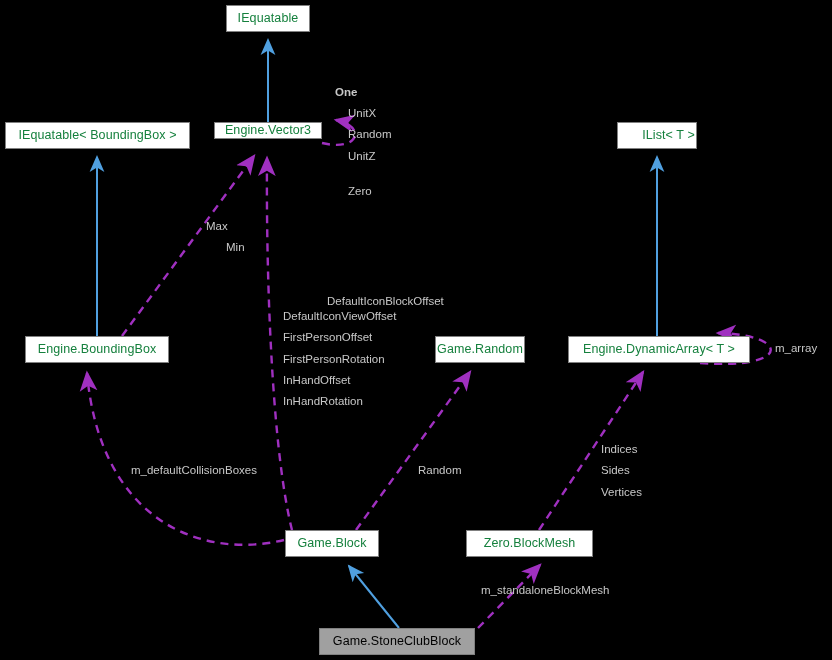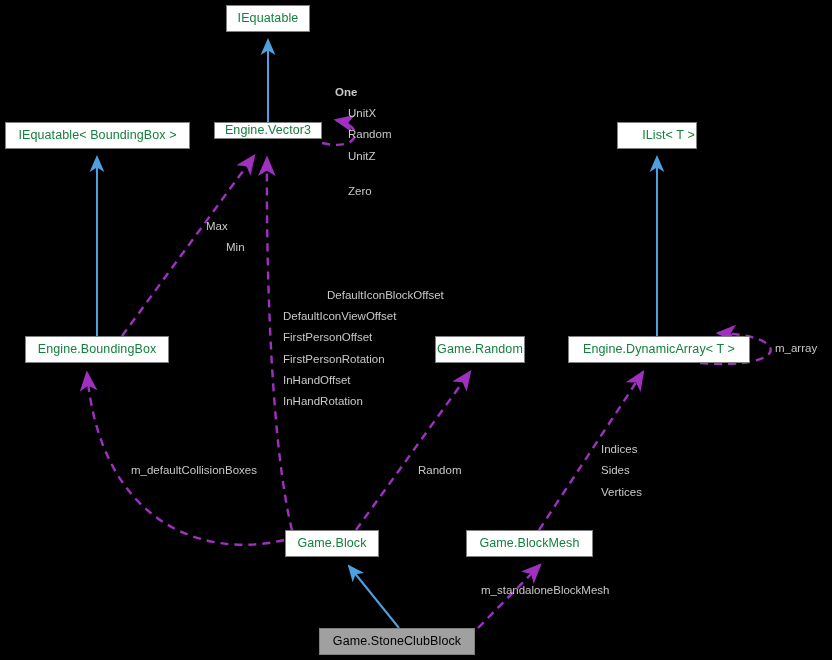--- a/index.html
+++ b/index.html
@@ -103,36 +103,36 @@
       <div class="node" style="left: 435px; top: 336px; width: 90px; height: 27px;">
         <span>Game.Random</span>
       </div>
       <div class="node" style="left: 568px; top: 336px; width: 182px; height: 27px;">
         <span>Engine.DynamicArray&lt; T &gt;</span>
       </div>
       <div class="node" style="left: 285px; top: 530px; width: 94px; height: 27px;">
         <span>Game.Block</span>
       </div>
       <div class="node" style="left: 466px; top: 530px; width: 127px; height: 27px;">
-        <span>Game.BlockMesh</span>
+        <span>Zero.BlockMesh</span>
       </div>
       <div class="node current" style="left: 319px; top: 628px; width: 156px; height: 27px;">
         <span>Game.StoneClubBlock</span>
       </div>
     </div>
 
   <div id="label-layer">
       <div class="edge-label" style="left: 335px; top: 87px; font-weight: bold;">One</div>
       <div class="edge-label" style="left: 348px; top: 108px;">UnitX</div>
       <div class="edge-label" style="left: 348px; top: 129px;">Random</div>
       <div class="edge-label" style="left: 348px; top: 151px;">UnitZ</div>
       <div class="edge-label" style="left: 348px; top: 172px; margin-top: 14px;">Zero</div>
       <div class="edge-label" style="left: 206px; top: 221px;">Max</div>
       <div class="edge-label" style="left: 206px; top: 242px; padding-left: 20px;">Min</div>
-      <div class="edge-label" style="left: 283px; top: 290px; padding-left: 44px;">DefaultIconBlockOffset</div>
+      <div class="edge-label" style="left: 283px; top: 296px; padding-left: 44px;">DefaultIconBlockOffset</div>
       <div class="edge-label" style="left: 283px; top: 311px;">DefaultIconViewOffset</div>
       <div class="edge-label" style="left: 283px; top: 332px;">FirstPersonOffset</div>
       <div class="edge-label" style="left: 283px; top: 354px;">FirstPersonRotation</div>
       <div class="edge-label" style="left: 283px; top: 375px;">InHandOffset</div>
       <div class="edge-label" style="left: 283px; top: 396px;">InHandRotation</div>
       <div class="edge-label" style="left: 775px; top: 343px;">m_array</div>
       <div class="edge-label" style="left: 100px; top: 465px; margin-left: 31px;">m_defaultCollisionBoxes</div>
       <div class="edge-label" style="left: 418px; top: 465px;">Random</div>
       <div class="edge-label" style="left: 601px; top: 444px;">Indices</div>
       <div class="edge-label" style="left: 601px; top: 465px;">Sides</div>

